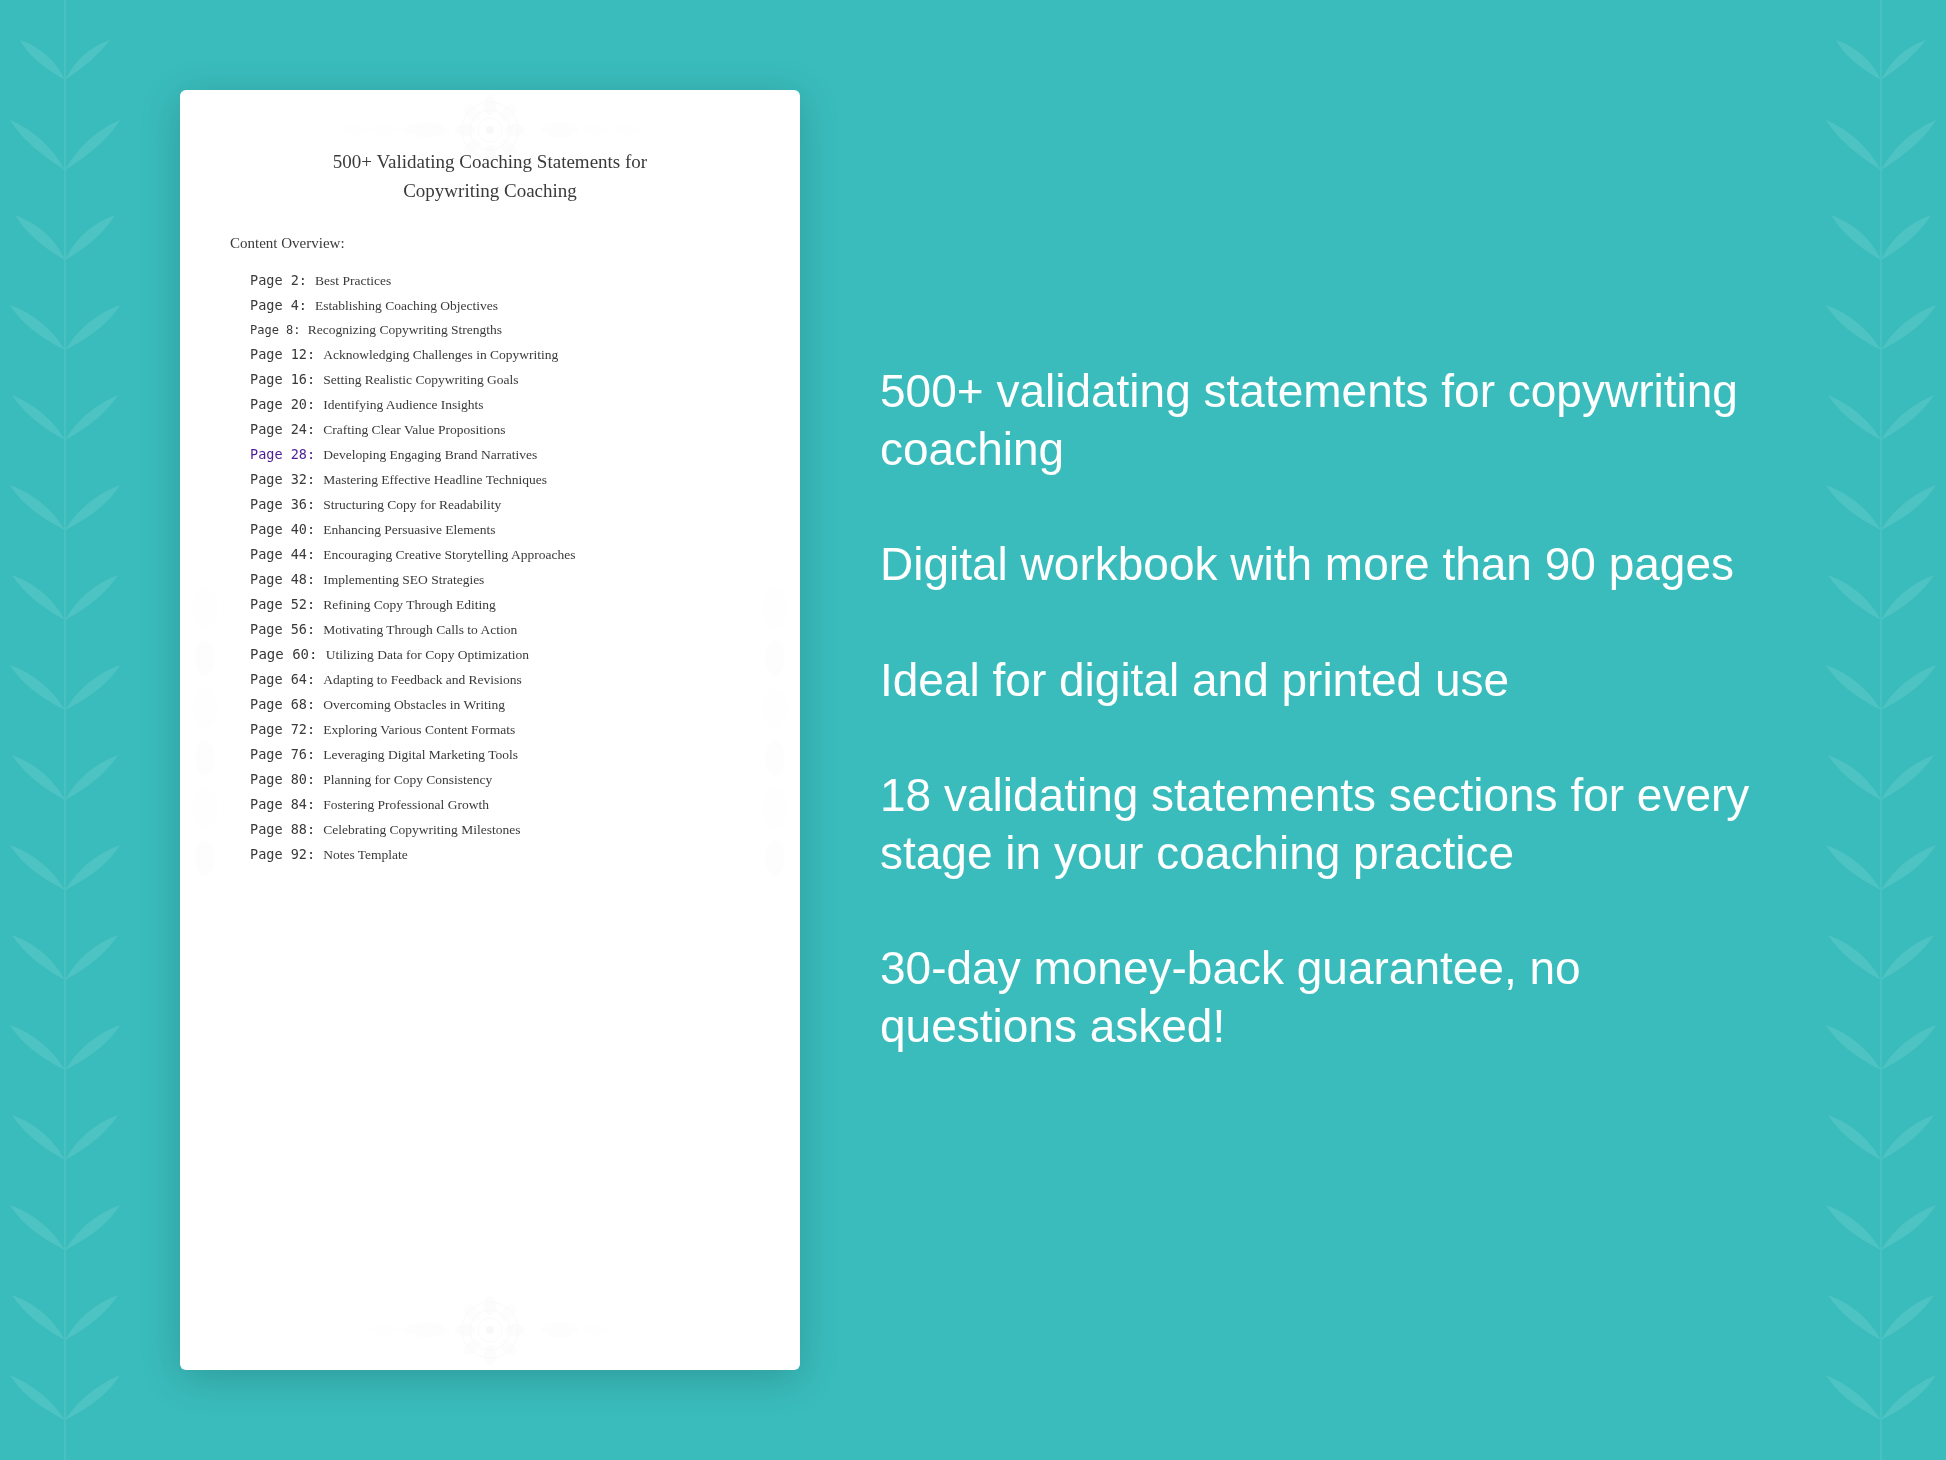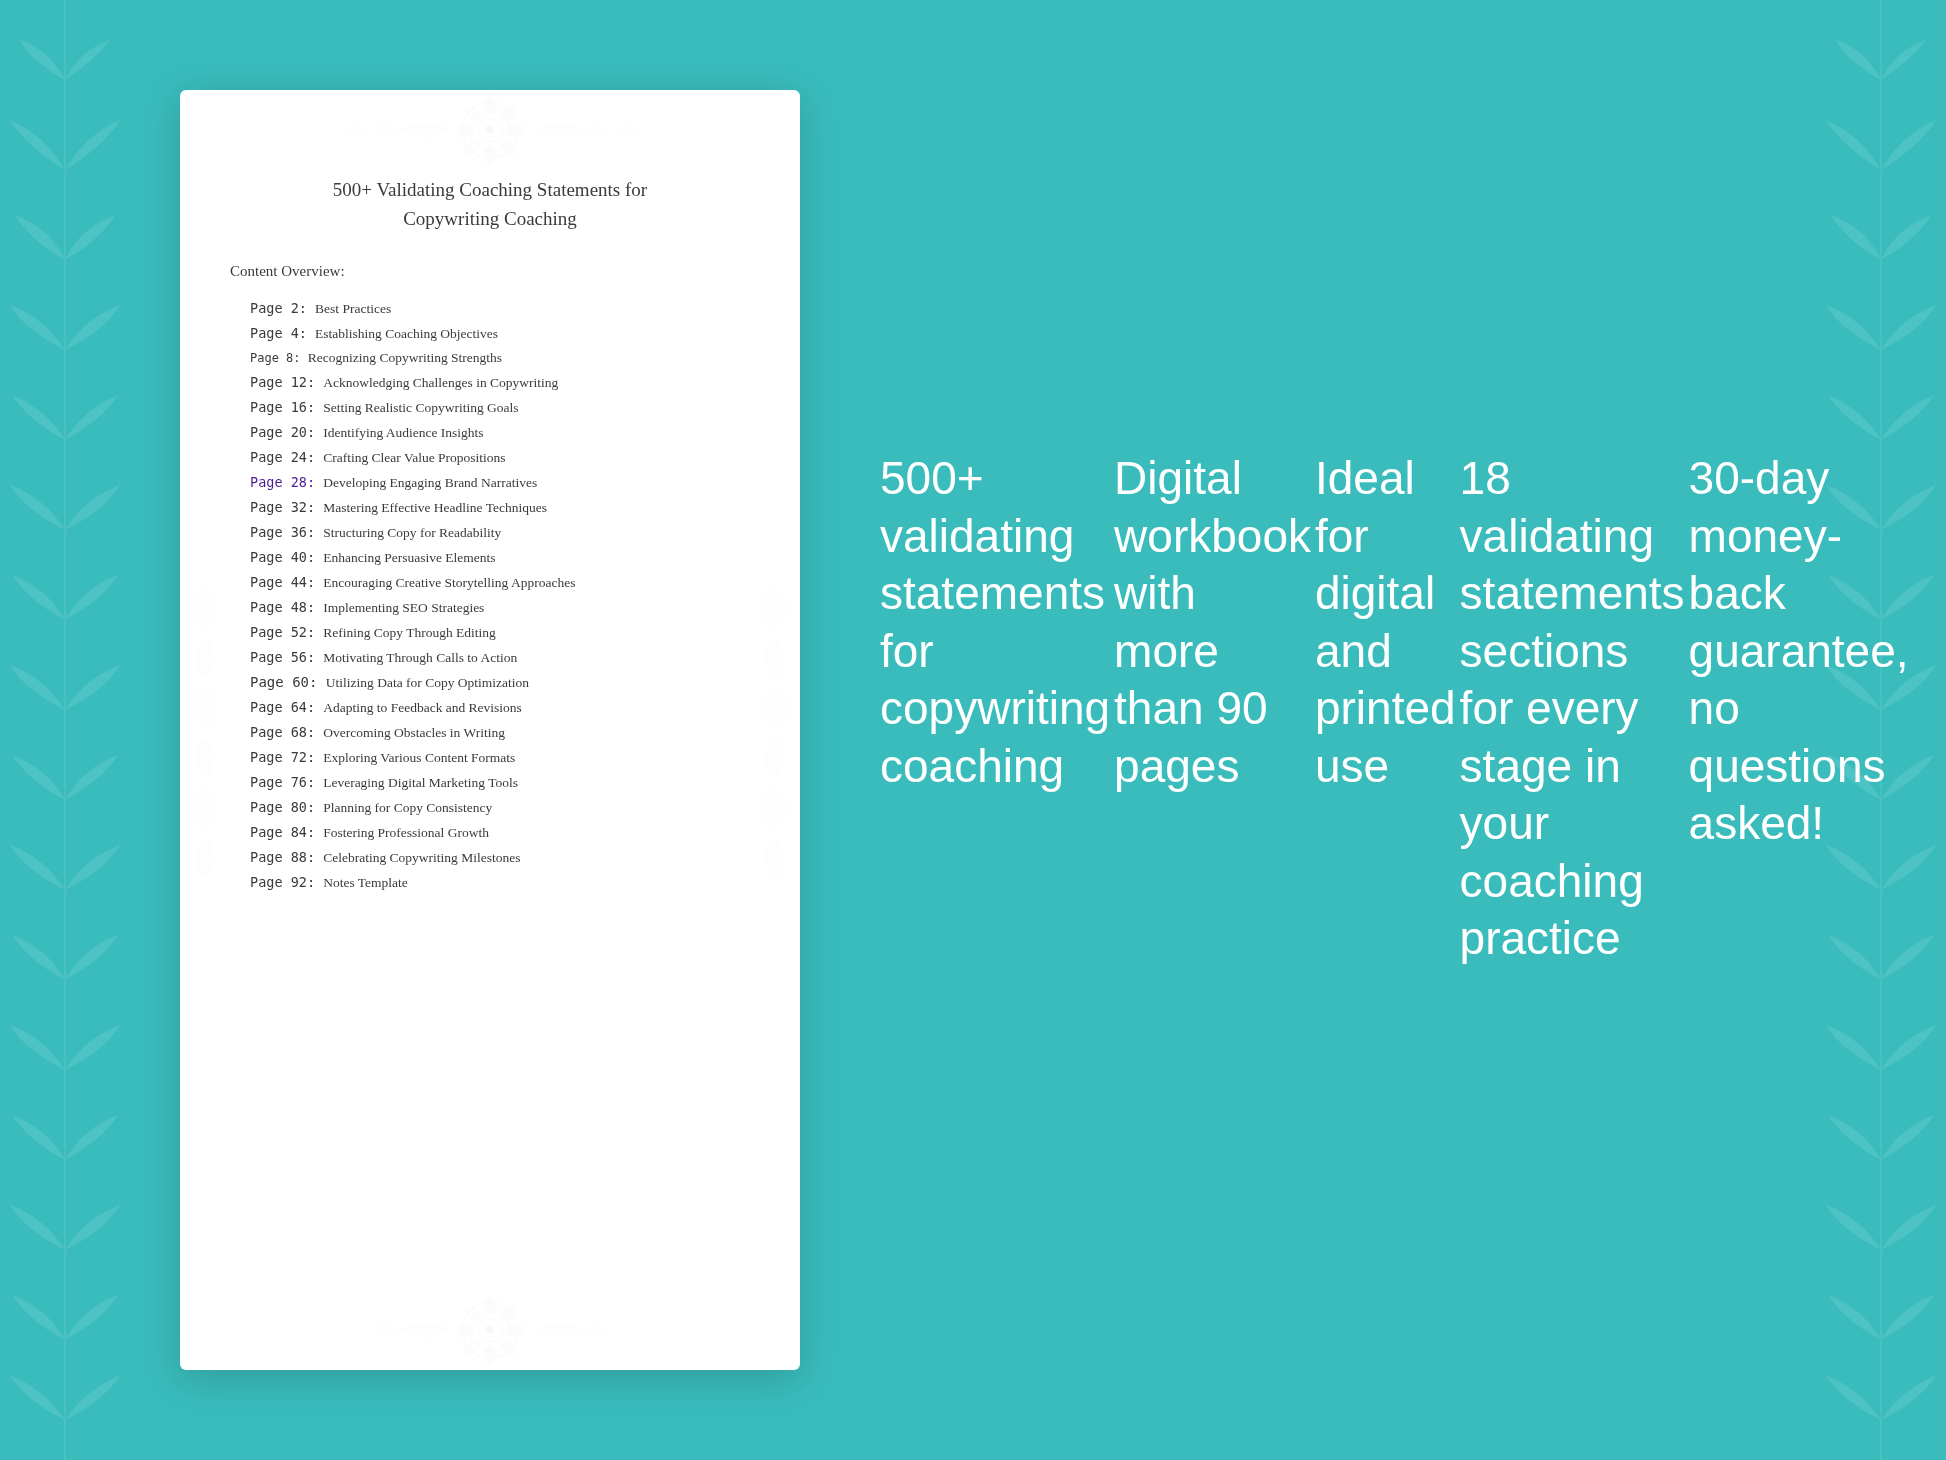--- a/index.html
+++ b/index.html
@@ -89,21 +89,21 @@
     }
     .doc-decor-left { left: 0; }
     .doc-decor-right { right: 0; }
 
     .doc-title {
       text-align: center;
       font-family: 'Georgia', serif;
       font-size: 19px;
       color: #3a3a3a;
       line-height: 1.5;
-      margin-top: 46px;
+      margin-top: 18px;
       margin-bottom: 30px;
       font-weight: normal;
     }
 
     .doc-content-label {
       font-family: 'Georgia', serif;
       font-size: 15px;
       color: #3a3a3a;
       margin-bottom: 16px;
       font-weight: normal;
@@ -118,21 +118,22 @@
       font-size: 13.5px;
       color: #3a3a3a;
       padding: 4px 0;
       padding-left: 20px;
     }
 
     
     .features-panel {
       flex: 1;
       display: flex;
-      gap: 4px;
+      flex-direction: column;
+      gap: 16px;
       padding-left: 20px;
     }
 
     .feature-block {
       margin-bottom: 42px;
     }
 
     .feature-text {
       font-family: 'Arial', 'Helvetica', sans-serif;
       font-size: 46px;

